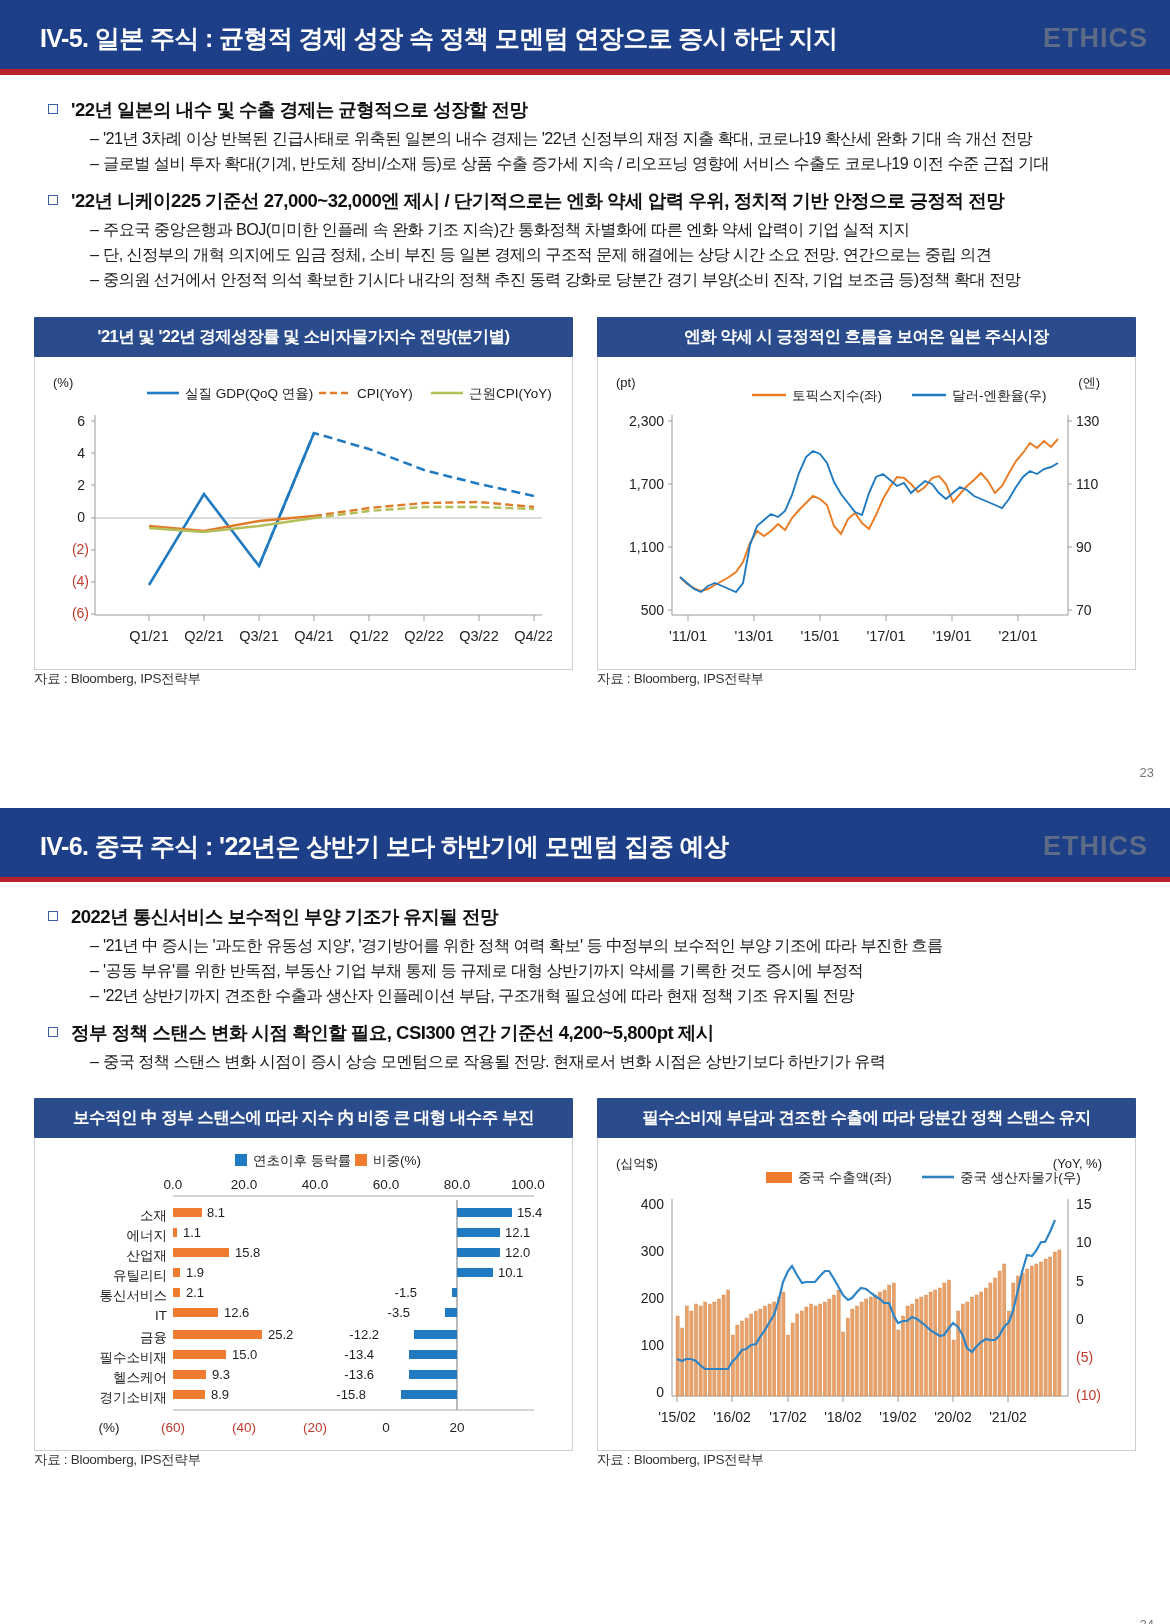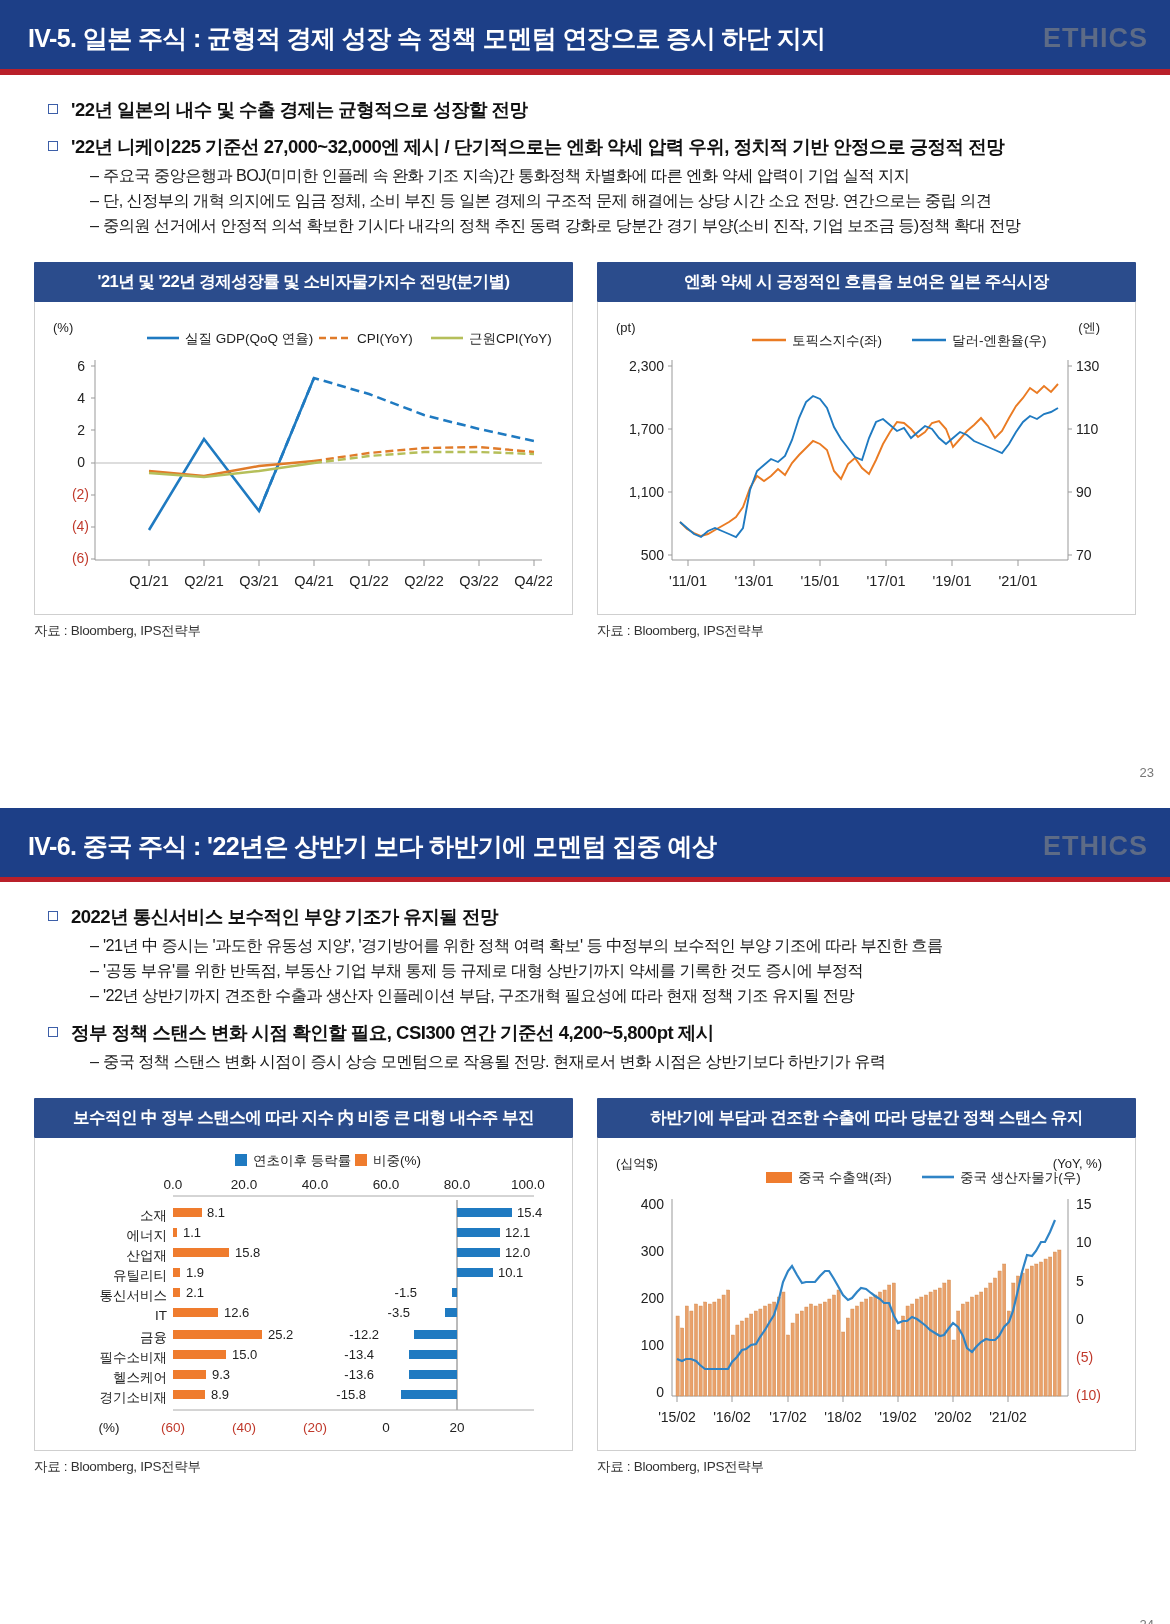--- a/index.html
+++ b/index.html
@@ -18,21 +18,21 @@
   .slide { position: relative; width: 1170px; height: 790px; }
   .slide.second { height: 834px; }
 
   .top-rule { height: 7px; background: #1d3f87; width: 100%; }
   .header-band {
     position: relative;
     height: 62px;
     background: #1d3f87;
     display: flex;
     align-items: center;
-    padding: 0 28px;
+    padding: 0 40px;
   }
   .header-band .title {
     color: #ffffff;
     font-size: 25px;
     font-weight: bold;
     letter-spacing: -0.6px;
     white-space: nowrap;
   }
   .ethics {
     position: absolute;
@@ -94,21 +94,20 @@
   }
   .panel-body {
     border: 1px solid #cfcfcf;
     border-top: none;
     background: #fff;
     padding: 6px 4px 2px 4px;
   }
   .source {
     font-size: 13.5px;
     color: #333;
-    margin-top: 7px;
     letter-spacing: -0.3px;
   }
   .page-num {
     position: absolute;
     right: 16px;
     bottom: 10px;
     font-size: 13px;
     color: #777;
   }
 
@@ -124,20 +123,24 @@
     <div class="title">IV-5. 일본 주식 : 균형적 경제 성장 속 정책 모멘텀 연장으로 증시 하단 지지</div>
     <div class="ethics">ETHICS</div>
   </div>
   <div class="header-shadow"></div>
 
   <div class="body-area">
     <div class="bullet-block">
       <div class="bullet-head">
         <span class="bullet-sq"></span>
         <span>'22년 일본의 내수 및 수출 경제는 균형적으로 성장할 전망</span>
+      </div>
+      <div class="sub-list">
+        <div class="sub-item"><span class="dash">–</span><span>'21년 3차례 이상 반복된 긴급사태로 위축된 일본의 내수 경제는 '22년 신정부의 재정 지출 확대, 코로나19 확산세 완화 기대 속 개선 전망</span></div>
+        <div class="sub-item"><span class="dash">–</span><span>글로벌 설비 투자 확대(기계, 반도체 장비/소재 등)로 상품 수출 증가세 지속 / 리오프닝 영향에 서비스 수출도 코로나19 이전 수준 근접 기대</span></div>
       </div>
     </div>
 
     <div class="bullet-block">
       <div class="bullet-head">
         <span class="bullet-sq"></span>
         <span>'22년 니케이225 기준선 27,000~32,000엔 제시 / 단기적으로는 엔화 약세 압력 우위, 정치적 기반 안정으로 긍정적 전망</span>
       </div>
       <div class="sub-list">
         <div class="sub-item"><span class="dash">–</span><span>주요국 중앙은행과 BOJ(미미한 인플레 속 완화 기조 지속)간 통화정책 차별화에 따른 엔화 약세 압력이 기업 실적 지지</span></div>
@@ -413,21 +416,21 @@
             <text x="276" y="288" fill="#c0392b">(20)</text>
             <text x="347" y="288" fill="#222">0</text>
             <text x="418" y="288" fill="#222">20</text>
           </g>
         </svg>
       </div>
       <div class="source">자료 : Bloomberg, IPS전략부</div>
     </div>
 
     <div class="panel">
-      <div class="panel-title">하반기에 부담과 견조한 수출에 따라 당분간 정책 스탠스 유지</div>
+      <div class="panel-title">필수소비재 부담과 견조한 수출에 따라 당분간 정책 스탠스 유지</div>
       <div class="panel-body">
         <svg width="513" height="300" viewBox="0 0 513 300">
           <text x="14" y="24" font-size="13" fill="#222">(십억$)</text>
           <text x="500" y="24" font-size="13" fill="#222" text-anchor="end">(YoY, %)</text>
 
           <rect x="164" y="28" width="26" height="11" fill="#ef7c2e"></rect>
           <text x="196" y="38" font-size="13.5" fill="#222">중국 수출액(좌)</text>
           <line x1="320" y1="33" x2="352" y2="33" stroke="#2f84c6" stroke-width="2.6"></line>
           <text x="358" y="38" font-size="13.5" fill="#222">중국 생산자물가(우)</text>
 

